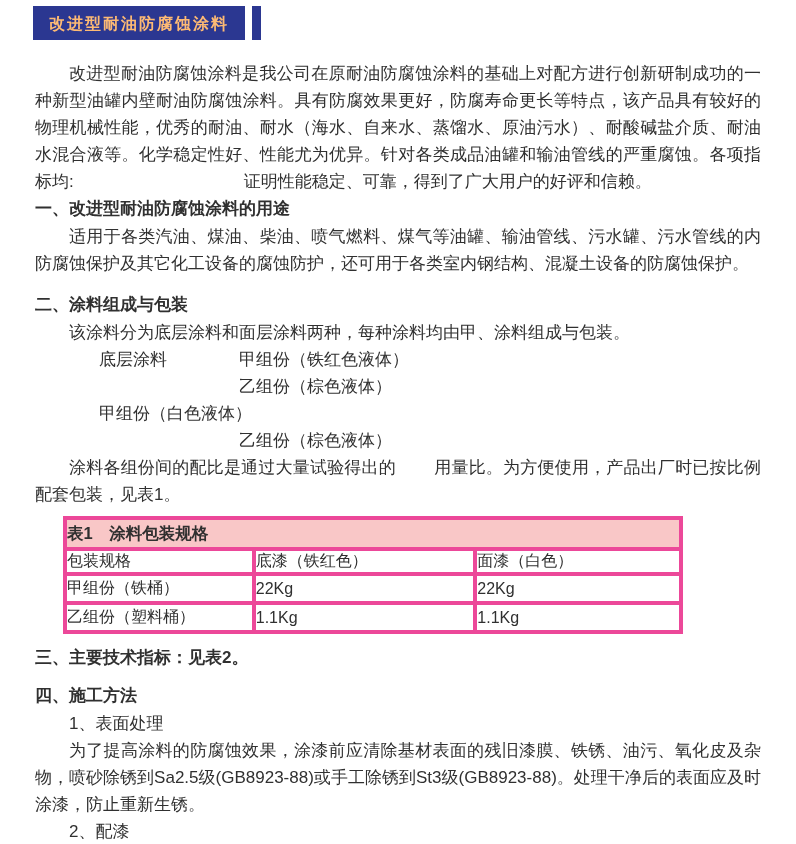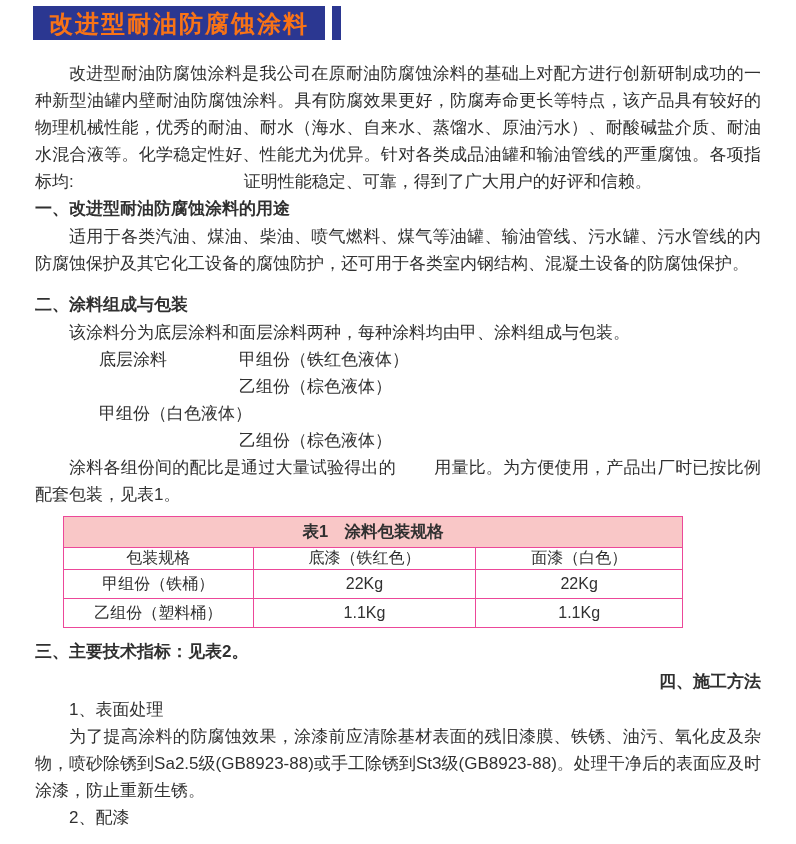--- a/index.html
+++ b/index.html
@@ -9,55 +9,55 @@
     background: #ffffff;
     color: #303030;
     font-family: "Liberation Sans", "DejaVu Sans", sans-serif;
     overflow: hidden;
   }
   .page { width: 796px; height: 844px; padding: 6px 35px 0 35px; }
 
   
   .title-row { display: flex; align-items: stretch; margin-left: -2px; height: 34px; }
   .title-banner {
-    background: #2b3791; color: #f97316;
-    font-size: 24px; font-weight: bold; letter-spacing: 2px;
+    background: #2b3791; color: #fdba74;
+    font-size: 16px; font-weight: bold; letter-spacing: 2px;
     padding: 5px 16px 17px 16px; line-height: 26px;
   }
   .title-bar { width: 9px; background: #2b3791; margin-left: 7px; }
 
   
   .para { font-size: 17px; line-height: 27px; margin: 0; text-align: justify; }
   .indent { text-indent: 2em; }
   .sec { font-size: 17px; line-height: 28px; font-weight: bold; margin: 0; }
   .sub-title { font-size: 17px; line-height: 27px; margin: 0 0 0 2em; }
 
   .blank { display: inline-block; }
   .blank-lg { width: 170px; }
   .blank-sm { width: 38px; }
 
   .mt-intro { margin-top: 20px; margin-bottom: 0; }
   .mb-sec { margin-bottom: 14px; }
-  .mt-sec { margin-top: 2px; text-align: right; }
+  .mt-sec { margin-top: 10px; }
 
   
   .comp-list { margin-left: 64px; font-size: 17px; line-height: 27px; }
   .comp-row { display: flex; }
   .comp-label { width: 140px; }
 
   
   table.pack {
     border-collapse: collapse;
     width: 620px;
     margin: 8px 0 10px 28px;
     font-size: 16px;
   }
   table.pack td {
-    border: 1px solid #ec4899;
-    text-align: center;
+    border: 4px solid #ec4899;
+    text-align: left;
     padding: 0;
     height: 29px;
     background: #ffffff;
   }
   table.pack td.caption {
     background: #f9c7c7;
     font-weight: bold;
     font-size: 16.5px;
     height: 31px;
   }

